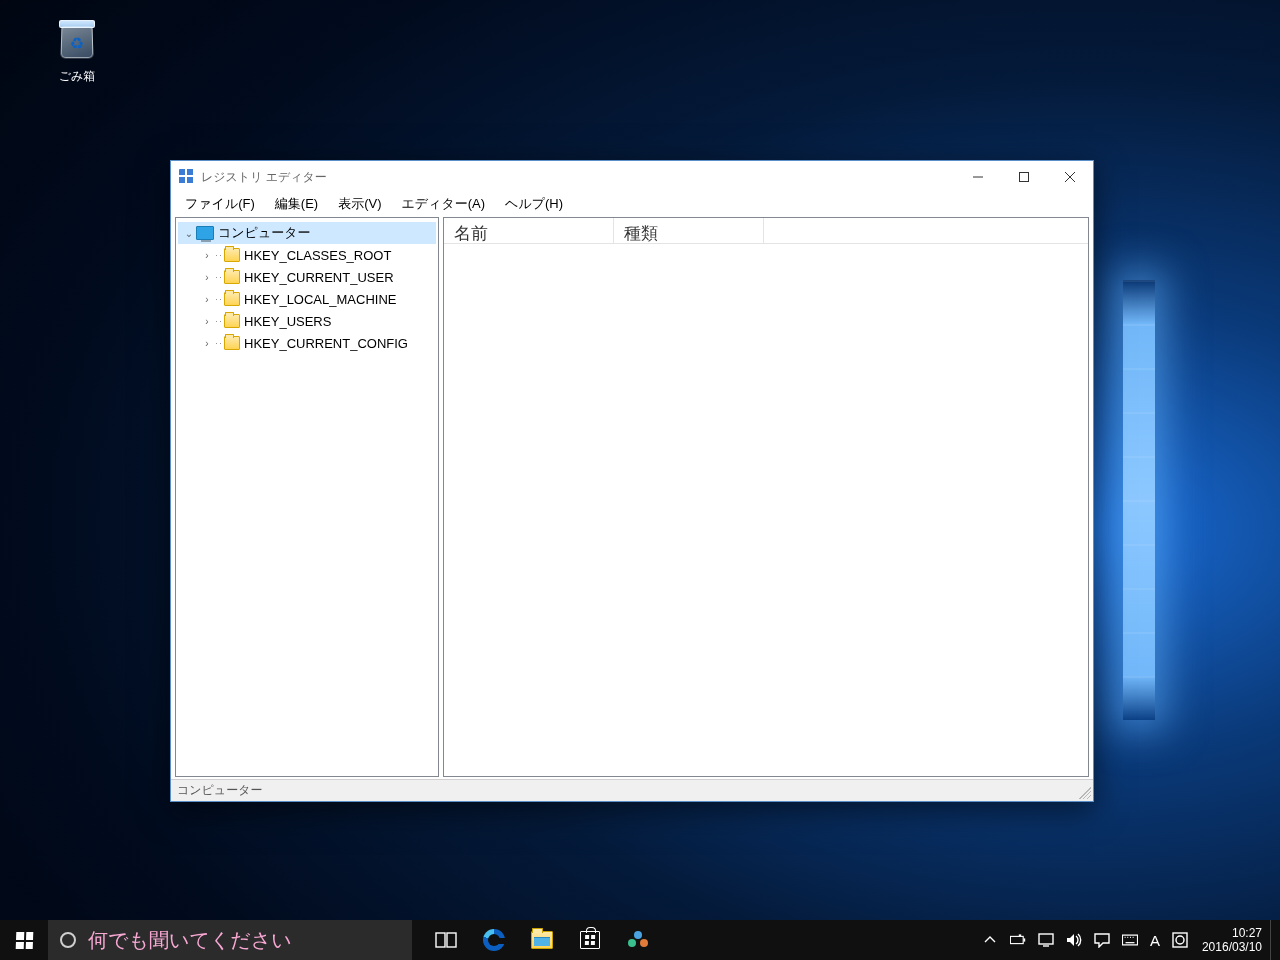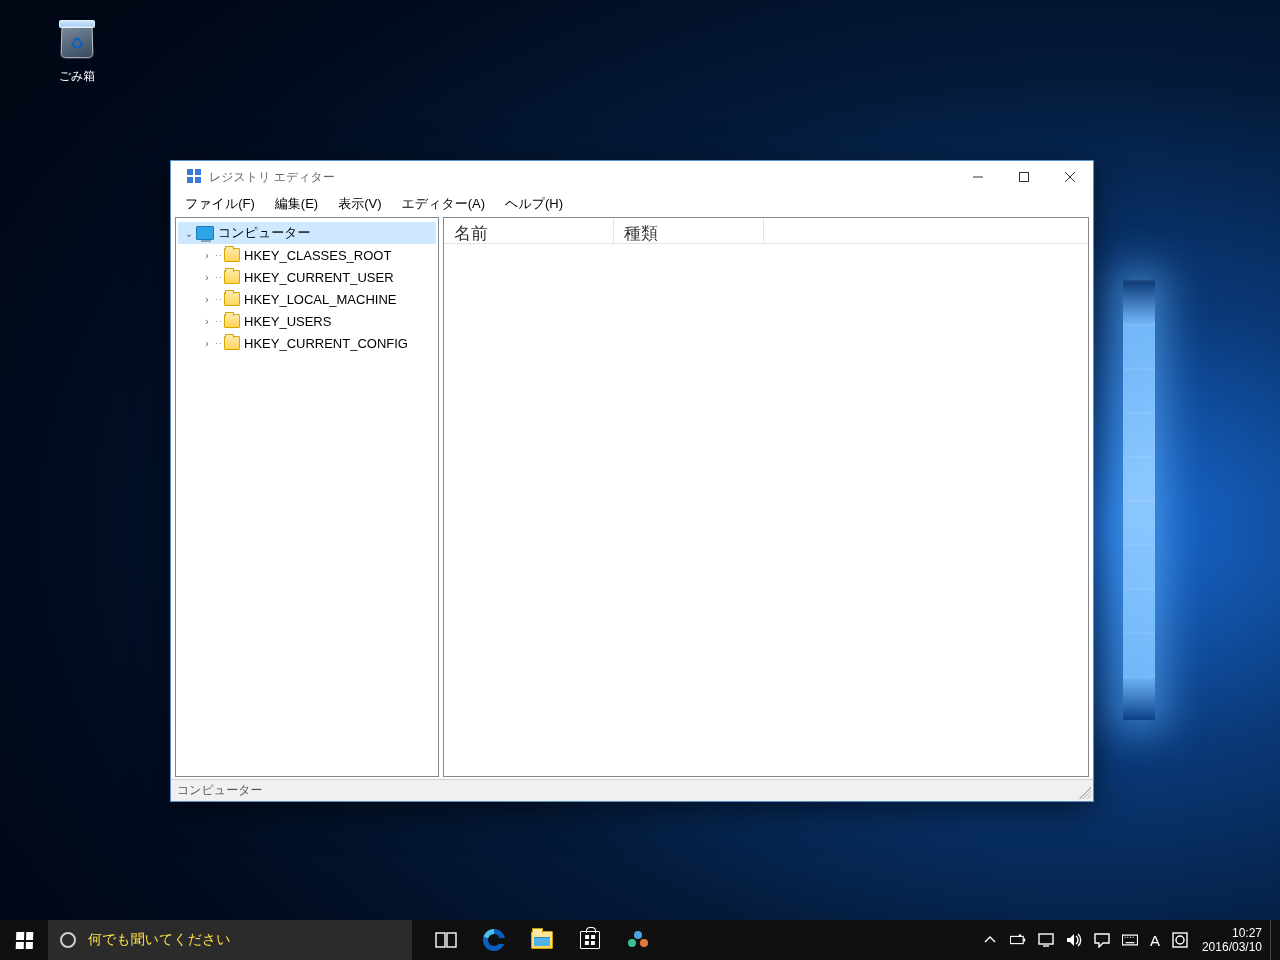--- a/index.html
+++ b/index.html
@@ -64,21 +64,21 @@
     box-shadow: 0 8px 30px rgba(0,0,0,0.55);
     display: flex;
     flex-direction: column;
     font-size: 13px;
     color: #000;
   }
   .titlebar {
     height: 32px;
     display: flex;
     align-items: center;
-    padding-left: 16px;
+    padding-left: 8px;
     background: #fff;
   }
   .titlebar .app-icon {
     width: 16px; height: 16px;
     margin-right: 6px;
     display:inline-block;
     background:
       linear-gradient(#3a7bd5,#3a7bd5),
       linear-gradient(#3a7bd5,#3a7bd5),
       linear-gradient(#3a7bd5,#3a7bd5),
@@ -223,21 +223,21 @@
     background:#2b2b2b;
     display:flex; align-items:center;
     cursor:text;
   }
   .searchbox .search-icon {
     width:40px; display:flex; align-items:center; justify-content:center;
   }
   .searchbox .circle {
     width:16px; height:16px; border:2px solid #cfcfcf; border-radius:50%;
   }
-  .searchbox .placeholder { color:#fde047; font-size:14px; }
+  .searchbox .placeholder { color:#f9a8d4; font-size:20px; }
   
   .task-divider { width:10px; }
   .task-icons { display:flex; align-items:center; height:40px; }
   .task-btn {
     width:48px; height:40px;
     display:flex; align-items:center; justify-content:center;
     cursor:pointer;
   }
   .task-btn svg { width:22px; height:22px; }
   

